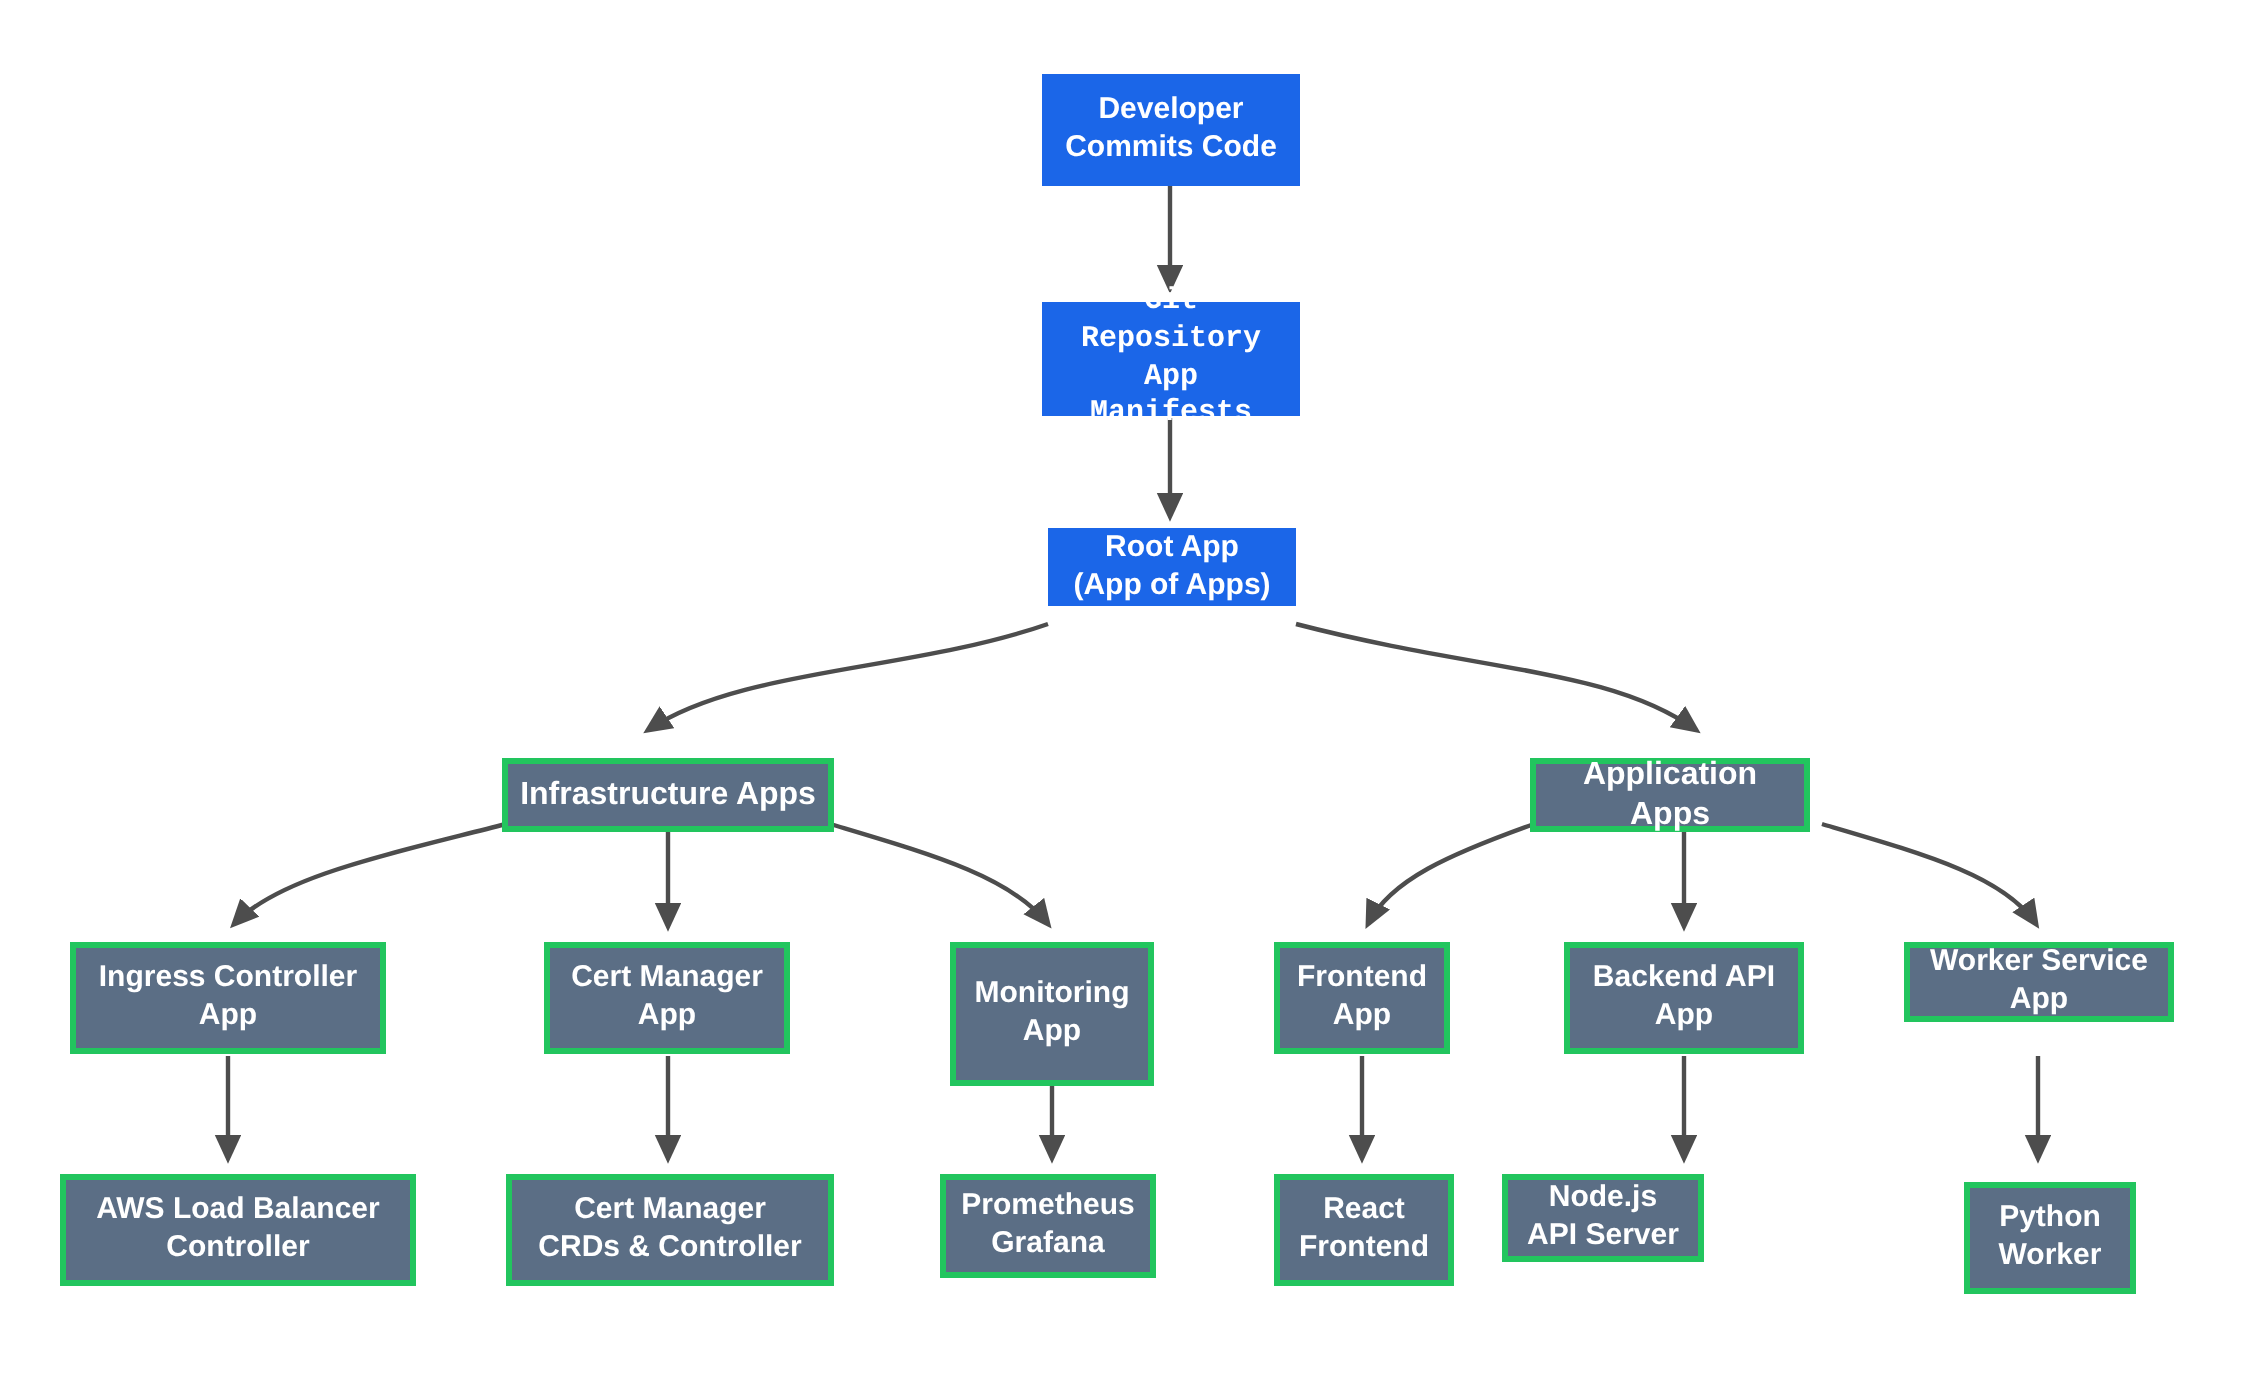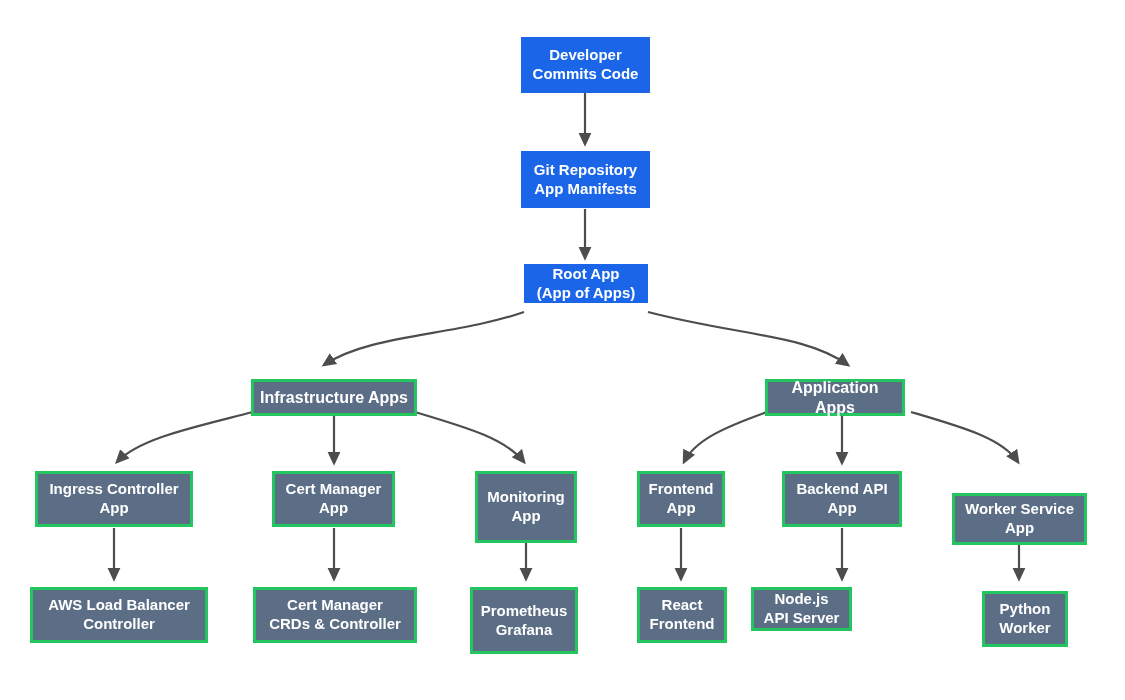--- a/index.html
+++ b/index.html
@@ -83,21 +83,21 @@
     <path class="edge" d="M 681 528 L 681 579" marker-end="url(#arrowhead)"></path>
     <path class="edge" d="M 842 528 L 842 579" marker-end="url(#arrowhead)"></path>
     <path class="edge" d="M 1019 528 L 1019 579" marker-end="url(#arrowhead)"></path>
   </svg>
 
   <div class="node blue" style="left:521px; top:37px; width:129px; height:56px;">
     <span class="label">Developer
 Commits Code</span>
   </div>
 
-  <div class="node blue" style="left:521px; top:151px; width:129px; height:57px;">
+  <div class="node blue" style="left:521px; top:151px; width:129px; height:57px;font-family:Liberation Mono, monospace;">
     <span class="label">Git Repository
 App Manifests</span>
   </div>
 
   <div class="node blue" style="left:524px; top:264px; width:124px; height:39px;">
     <span class="label">Root App
 (App of Apps)</span>
   </div>
 
   <div class="node gray wide" style="left:251px; top:379px; width:166px; height:37px;">
@@ -126,36 +126,36 @@
   <div class="node gray" style="left:637px; top:471px; width:88px; height:56px;">
     <span class="label">Frontend
 App</span>
   </div>
 
   <div class="node gray" style="left:782px; top:471px; width:120px; height:56px;">
     <span class="label">Backend API
 App</span>
   </div>
 
-  <div class="node gray" style="left:952px; top:493px; width:135px; height:52px;">
+  <div class="node gray" style="left:952px; top:471px; width:135px; height:40px;">
     <span class="label">Worker Service
 App</span>
   </div>
 
   <div class="node gray" style="left:30px; top:587px; width:178px; height:56px;">
     <span class="label">AWS Load Balancer
 Controller</span>
   </div>
 
   <div class="node gray" style="left:253px; top:587px; width:164px; height:56px;">
     <span class="label">Cert Manager
 CRDs &amp; Controller</span>
   </div>
 
-  <div class="node gray" style="left:470px; top:587px; width:108px; height:67px;">
+  <div class="node gray" style="left:470px; top:587px; width:108px; height:52px;">
     <span class="label">Prometheus
 Grafana</span>
   </div>
 
   <div class="node gray" style="left:637px; top:587px; width:90px; height:56px;">
     <span class="label">React
 Frontend</span>
   </div>
 
   <div class="node gray" style="left:751px; top:587px; width:101px; height:44px;">

